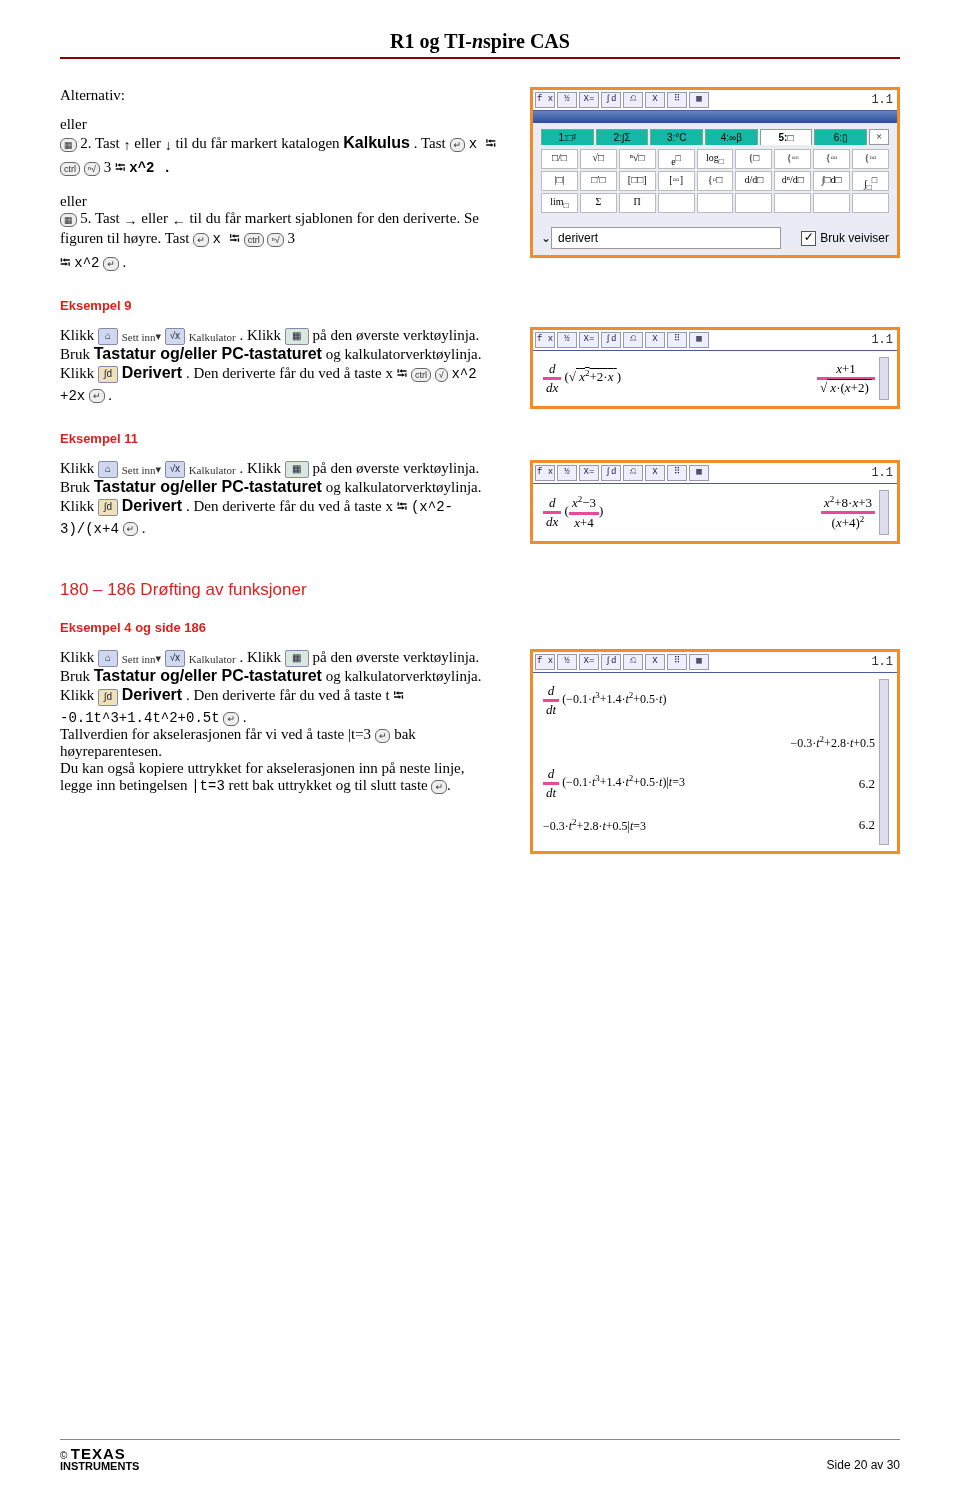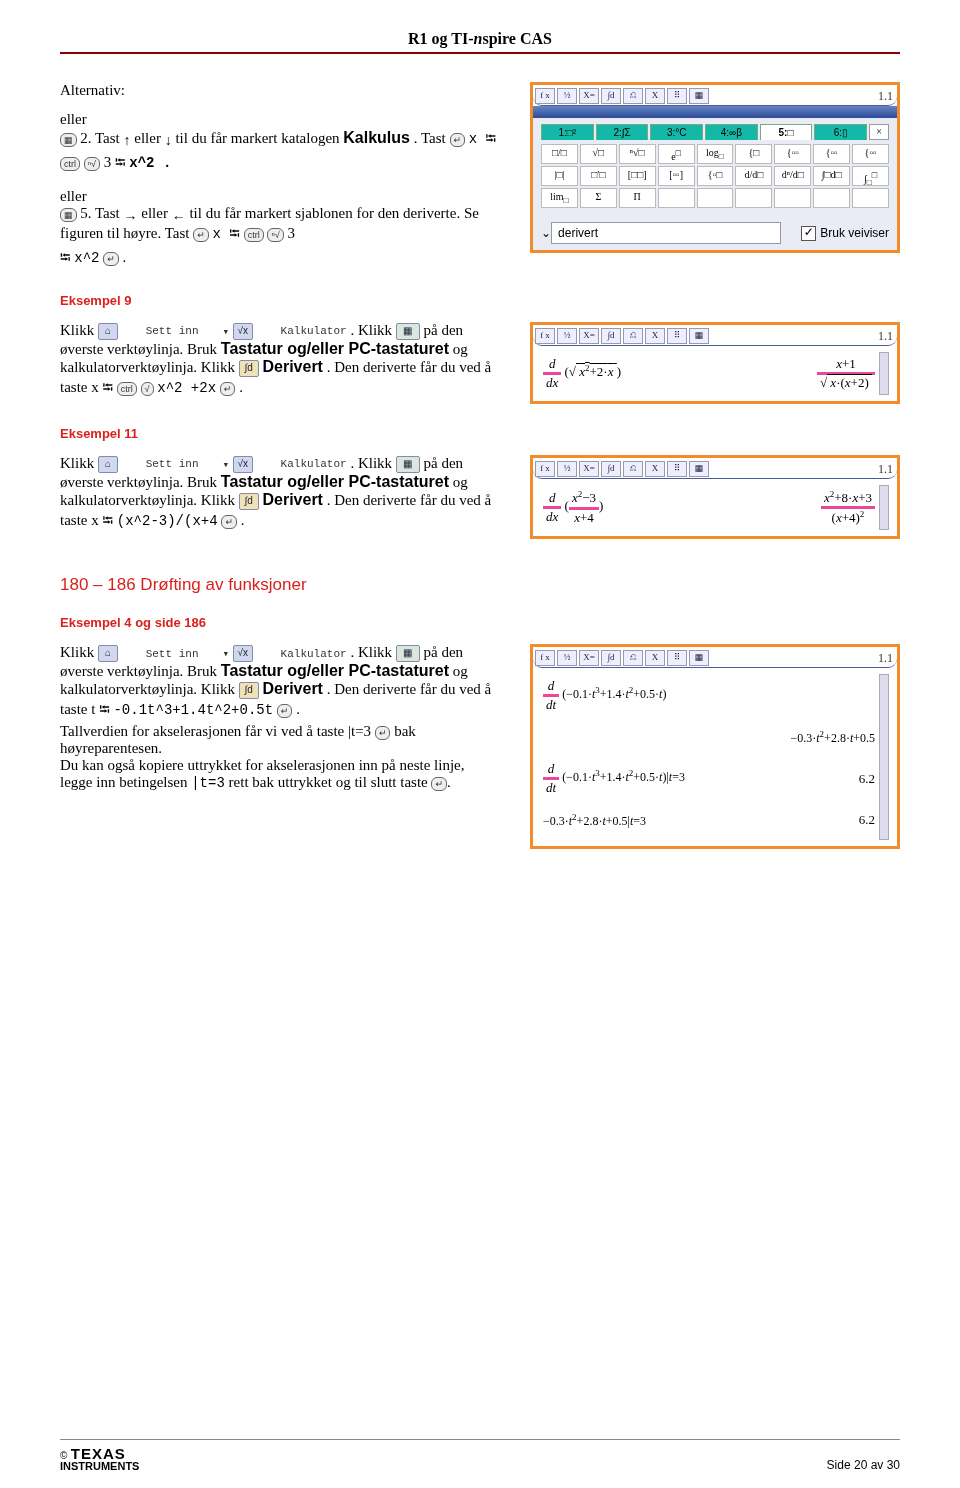--- a/index.html
+++ b/index.html
@@ -13,21 +13,21 @@
   }
   .page {
     padding: 30px 60px 20px 60px;
     box-sizing: border-box;
     min-height: 1488px;
     position: relative;
   }
   .doc-header {
     text-align: center;
     font-weight: bold;
-    font-size: 16px;
+    font-size: 20px;
     padding-bottom: 4px;
     border-bottom: 2px solid #800;
     margin-bottom: 28px;
   }
   .doc-header .ital { font-style: italic; font-weight: bold; }
   .row {
     display: flex;
     align-items: flex-start;
     gap: 30px;
     margin-bottom: 22px;
@@ -80,45 +80,43 @@
     border-radius: 2px;
     font-size: 10px;
     text-align: center;
     line-height: 14px;
     color: #223;
     font-family: Arial, sans-serif;
   }
   .inline-icon.fd { background:#f0e2b8; }
   .inline-icon.dd { background:#d8e8df; width:22px; }
   .inline-label {
-    font-family: Liberation Mono, monospace;
+    font-family: Liberation Serif, serif;
     font-size: 11px;
     color: #333;
     vertical-align: middle;
-    margin-left: 24px;
   }
   
   .shot {
     border: 3px solid #f28c2b;
     background: #fff;
     width: 100%;
     box-sizing: border-box;
   }
   .shot-toolbar {
     background: #fff;
     border-bottom: 1px solid #4a5c9a;
     height: 18px;
     display: flex;
-    align-items: flex-end;
+    align-items: center;
     gap: 2px;
     padding: 1px 2px;
     font-size: 9px;
-    font-family: Liberation Serif, serif;
+    font-family: Liberation Mono, monospace;
     color: #224;
-    border-radius: 9px;
   }
   .tb-btn {
     border: 1px solid #99a;
     width: 18px; height: 14px;
     background: #eef;
     text-align: center;
     line-height: 12px;
   }
   .tb-page {
     margin-left: auto;

